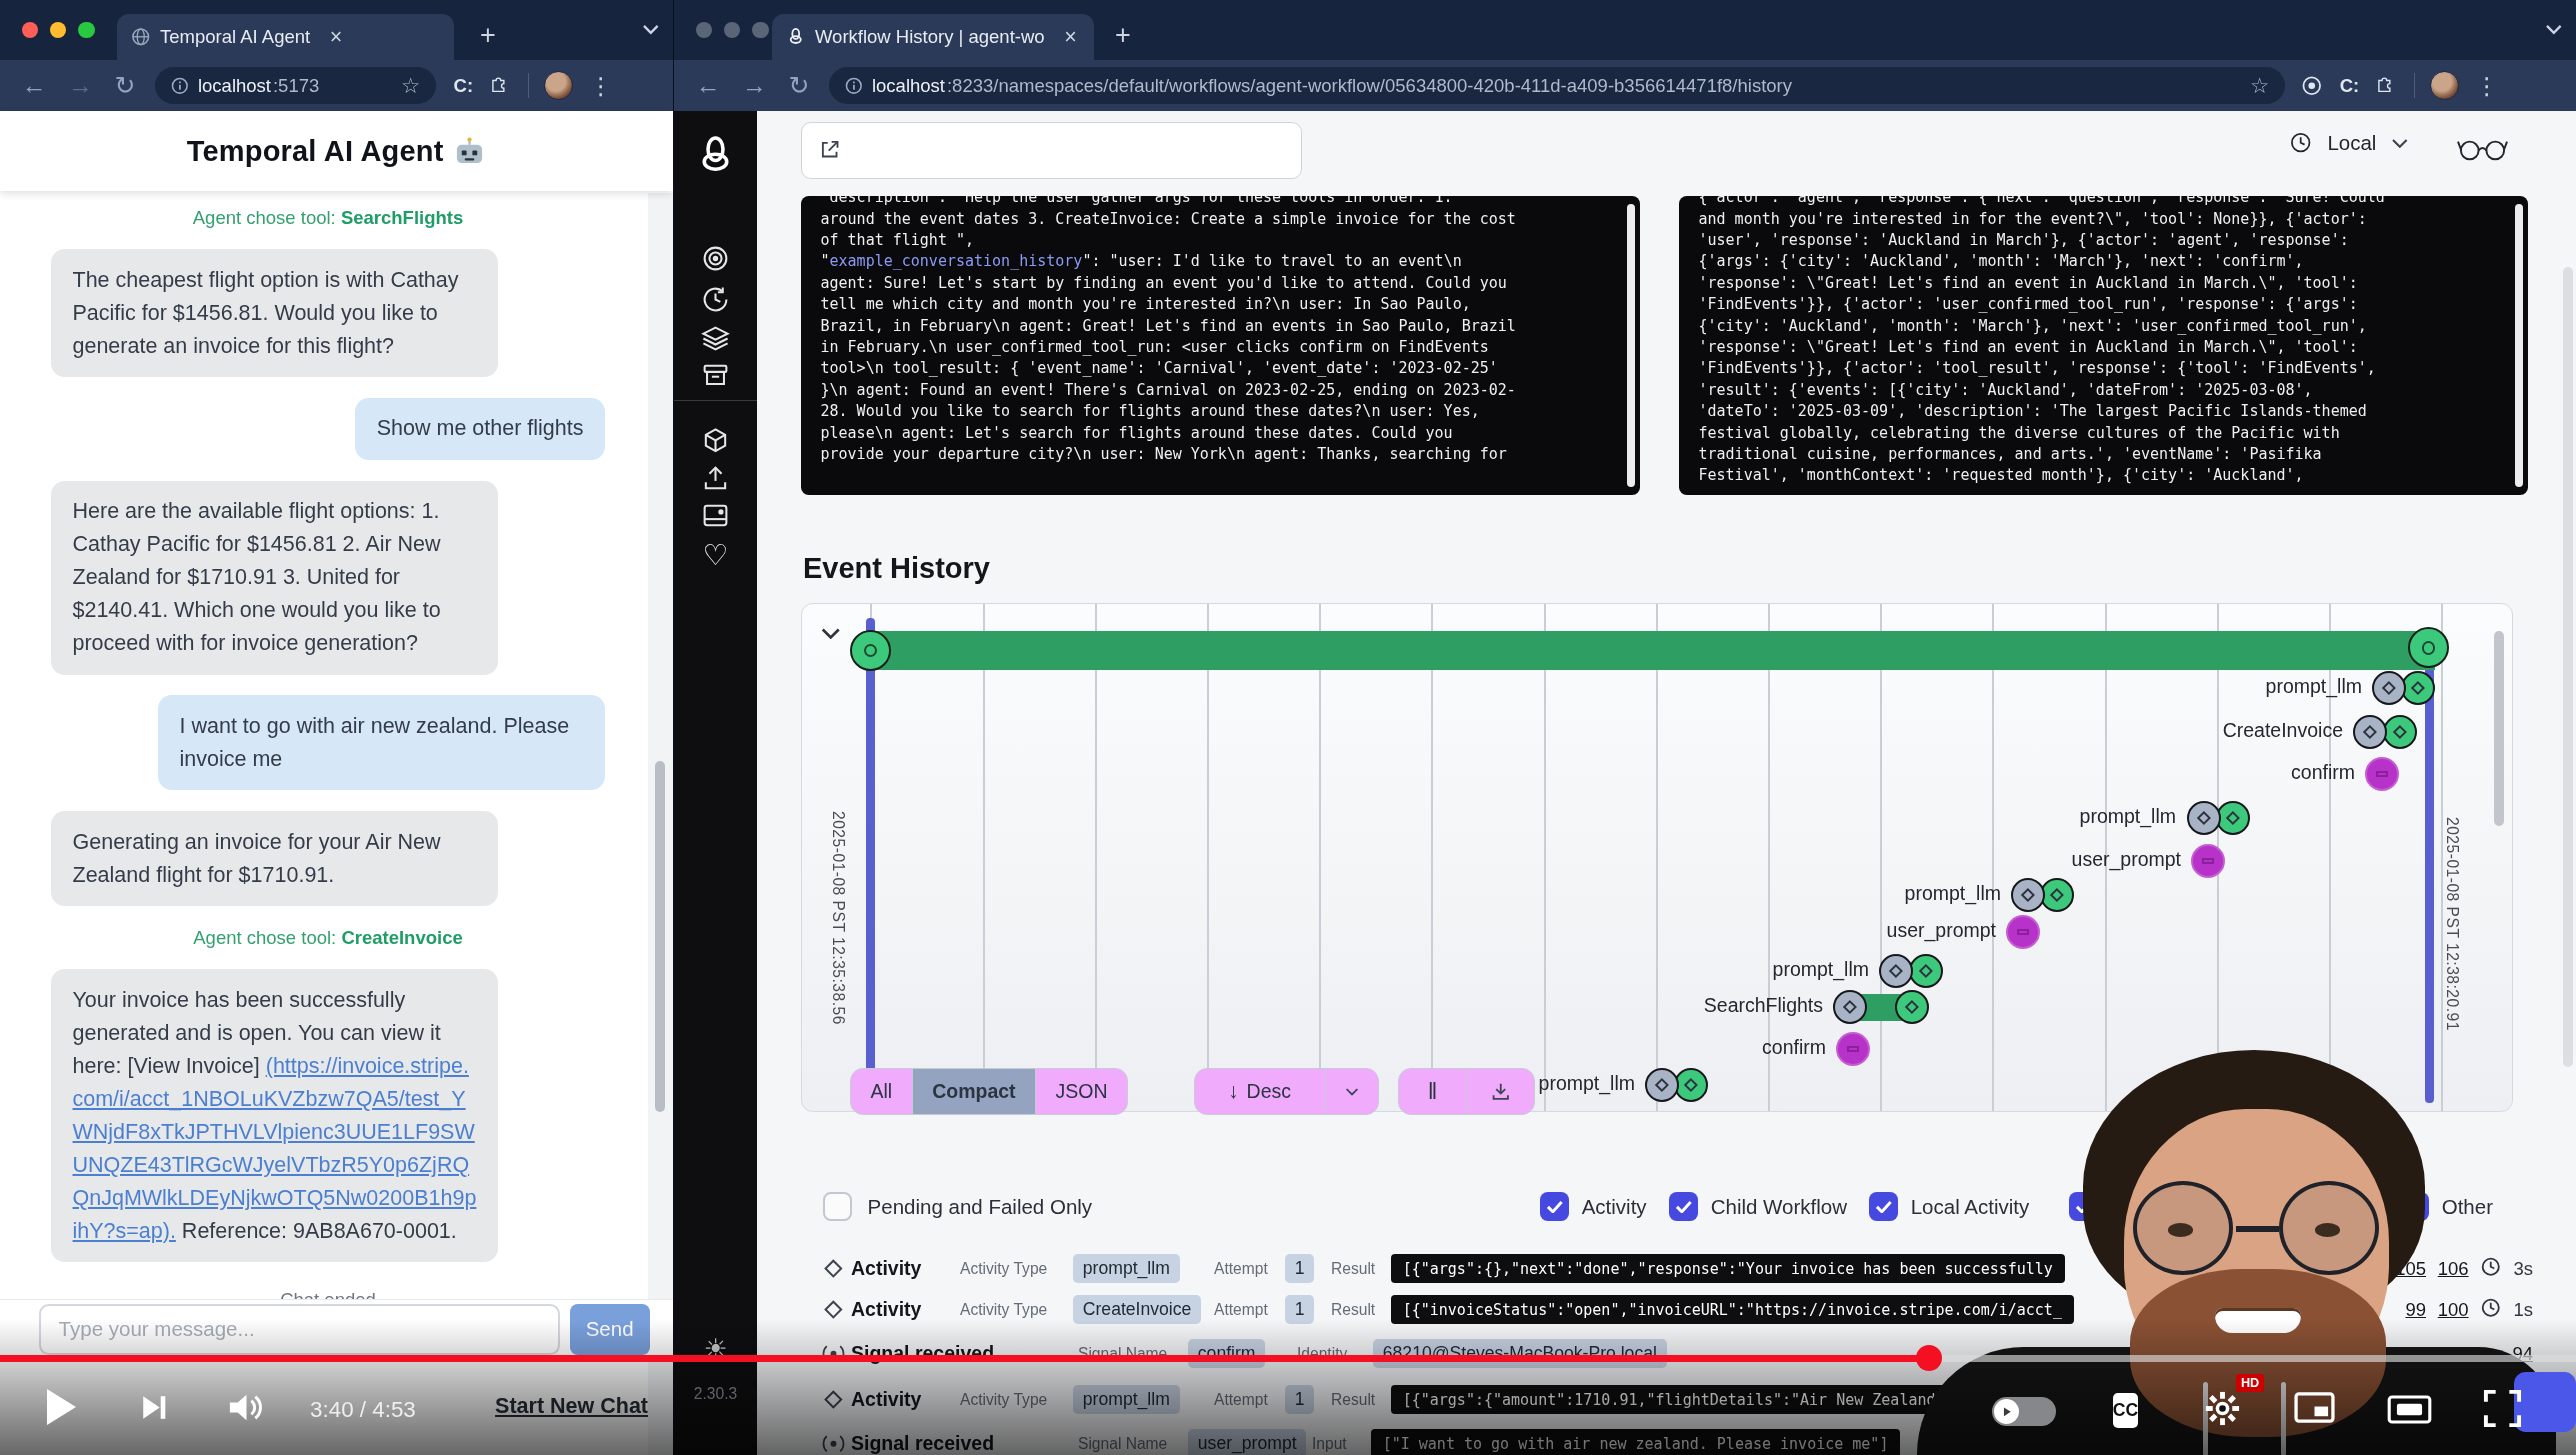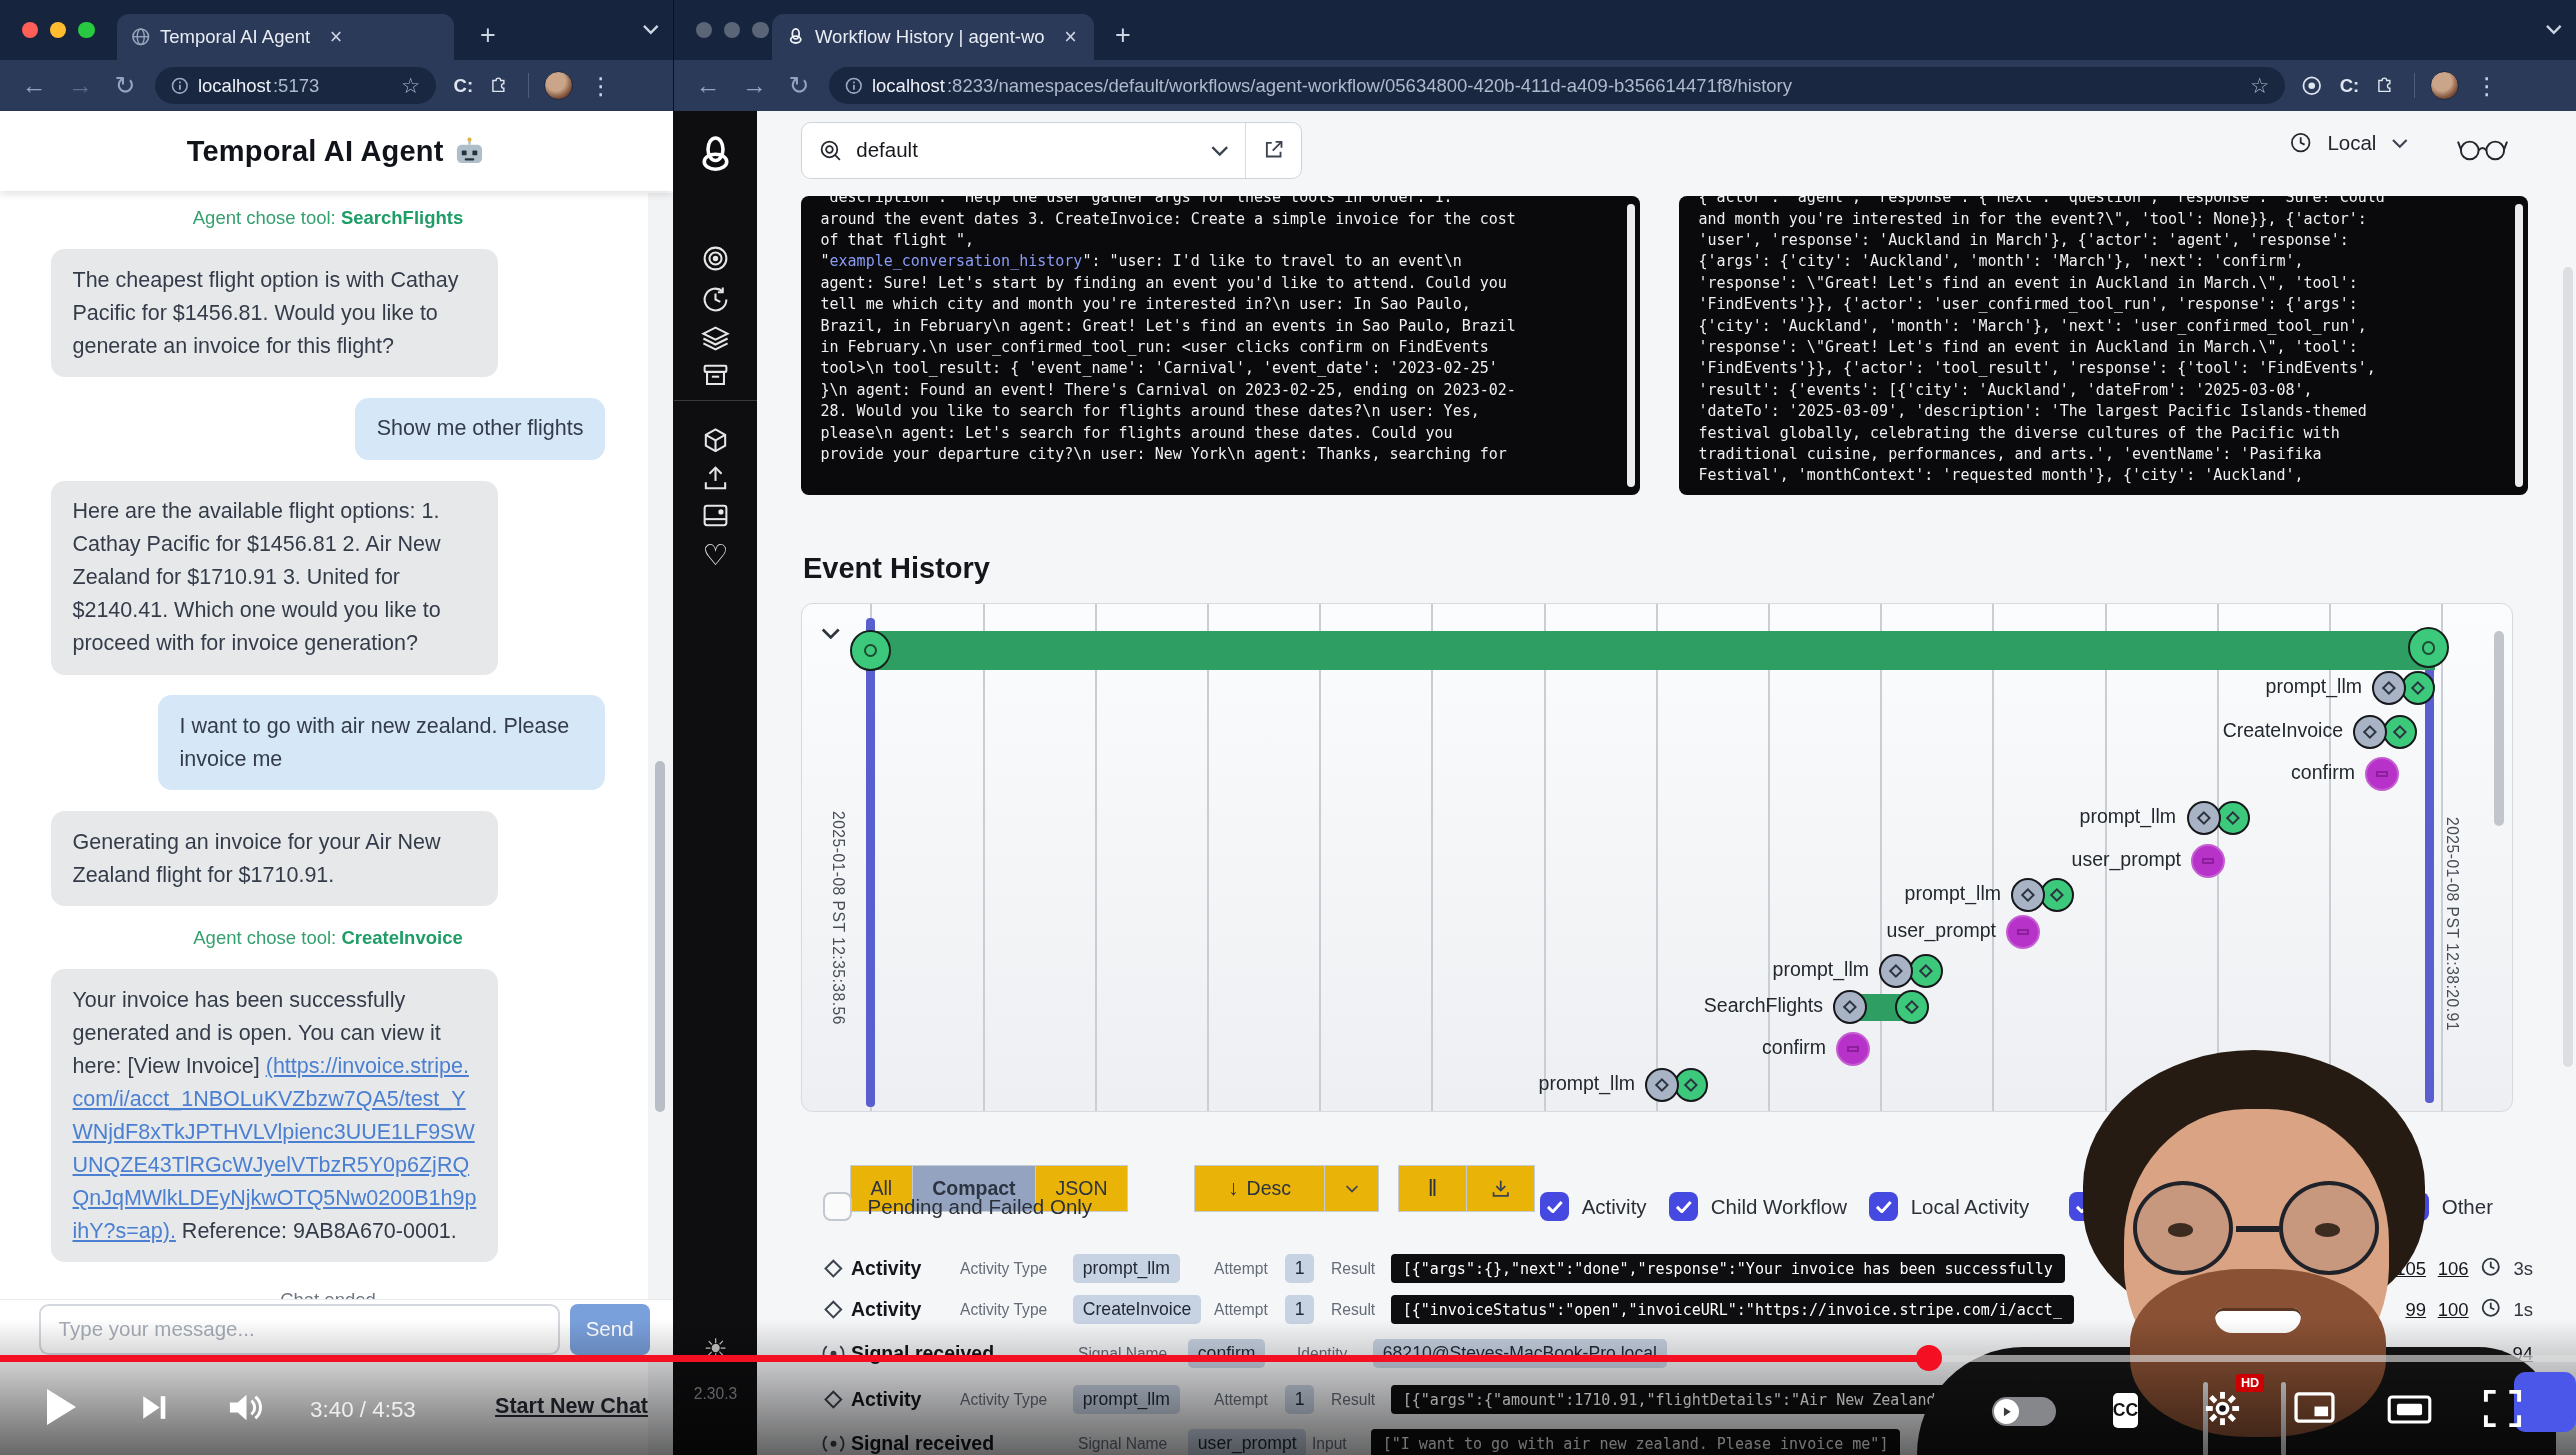--- a/index.html
+++ b/index.html
@@ -90,21 +90,21 @@
   .circ.gray { background:#a9b3c6; border:2.9px solid #16181c; z-index:2; }
   .circ.green { background:#3dc97b; border:2.9px solid #16181c; z-index:1; }
   .circ.magenta { background:#b732c8; border:2.9px solid #c45ed2; }
   .circ .dia { width:9.8px; height:9.8px; border:2px solid #2c3440; transform:rotate(45deg); }
   .circ.magenta .dia { border-color:#8d1f9c; width:11.7px; height:5.9px; transform:none; border-width:2px; }
   .tl-connector { position:absolute; height:27px; background:#2f9e63; z-index:0; }
   .tl-time { position:absolute; writing-mode:vertical-rl; font-size:15.6px; color:#474c55; letter-spacing:0.5px; }
   #tl-scrollthumb { position:absolute; right:7.8px; top:27px; width:9.8px; height:195px; background:#c2c6cc; border-radius:4.9px; }
 
   
-  .btn-group { position:absolute; top:1054px; height:47px; display:flex; border:1.5px solid #c6ccd4; border-radius:0; overflow:hidden; background:#eab308; }
+  .btn-group { position:absolute; top:957px; height:47px; display:flex; border:1.5px solid #c6ccd4; border-radius:13px; overflow:hidden; background:#f0abfc; }
   .btn-cell { display:flex; align-items:center; justify-content:center; font-size:19.5px; color:#2b3440; border-right:1.5px solid #c6ccd4; padding:0 19.5px; }
   .btn-cell:last-child { border-right:none; }
   .btn-cell.sel { background:#94a4c0; font-weight:bold; }
   #pending-row { position:absolute; left:66px; top:1081px; display:flex; align-items:center; gap:15.6px; }
   .cbox { width:29px; height:29px; border-radius:7.8px; }
   .cbox.off { background:#fbfbfc; border:2.4px solid #c3c7cf; }
   .cbox.on { background:#4549e0; display:flex; align-items:center; justify-content:center; }
   .cb-label { font-size:20.5px; color:#2a2f38; }
   .type-filter { position:absolute; top:1081px; display:flex; align-items:center; gap:12.7px; }
 
@@ -353,31 +353,20 @@
             <span style="font-size:29px; color:#e6e6e6;">♡</span>
           </div>
         <div class="sb-ic" style="top:1222px;">
             <span style="font-size:27px; color:#c9c9c9;">☀</span>
           </div>
         <div id="sb-version">2.30.3</div>
       </aside>
 
       <div id="t-main">
         <div id="ns-select">
-          <div class="seg1">
-            <svg width="25" height="25" viewBox="0 0 24 24" fill="none" stroke="#23262c" stroke-width="1.7">
-                <circle cx="11" cy="11" r="7.5"></circle>
-                <circle cx="11" cy="11" r="3.2"></circle>
-                <line x1="16.5" y1="16.5" x2="21" y2="21"></line>
-              </svg>
-            <span id="ns-name">default</span>
-            <svg id="ns-chevron" width="19.5" height="12.7" viewBox="0 0 18 12">
-                <polyline points="2,3 9,10 16,3" fill="none" stroke="#3c4350" stroke-width="2.2"></polyline>
-              </svg>
-          </div>
           <div class="seg2">
             <svg width="23.4" height="23.4" viewBox="0 0 24 24" fill="none" stroke="#3c4350" stroke-width="1.9">
                 <path d="M10 5 H5 v14 h14 v-5"></path>
                 <polyline points="14,4 20,4 20,10"></polyline>
                 <line x1="20" y1="4" x2="11" y2="13"></line>
               </svg>
           </div>
         </div>
         <div id="local-ctl">
           <svg width="23.4" height="23.4" viewBox="0 0 24 24" fill="none" stroke="#23262c" stroke-width="1.8">

